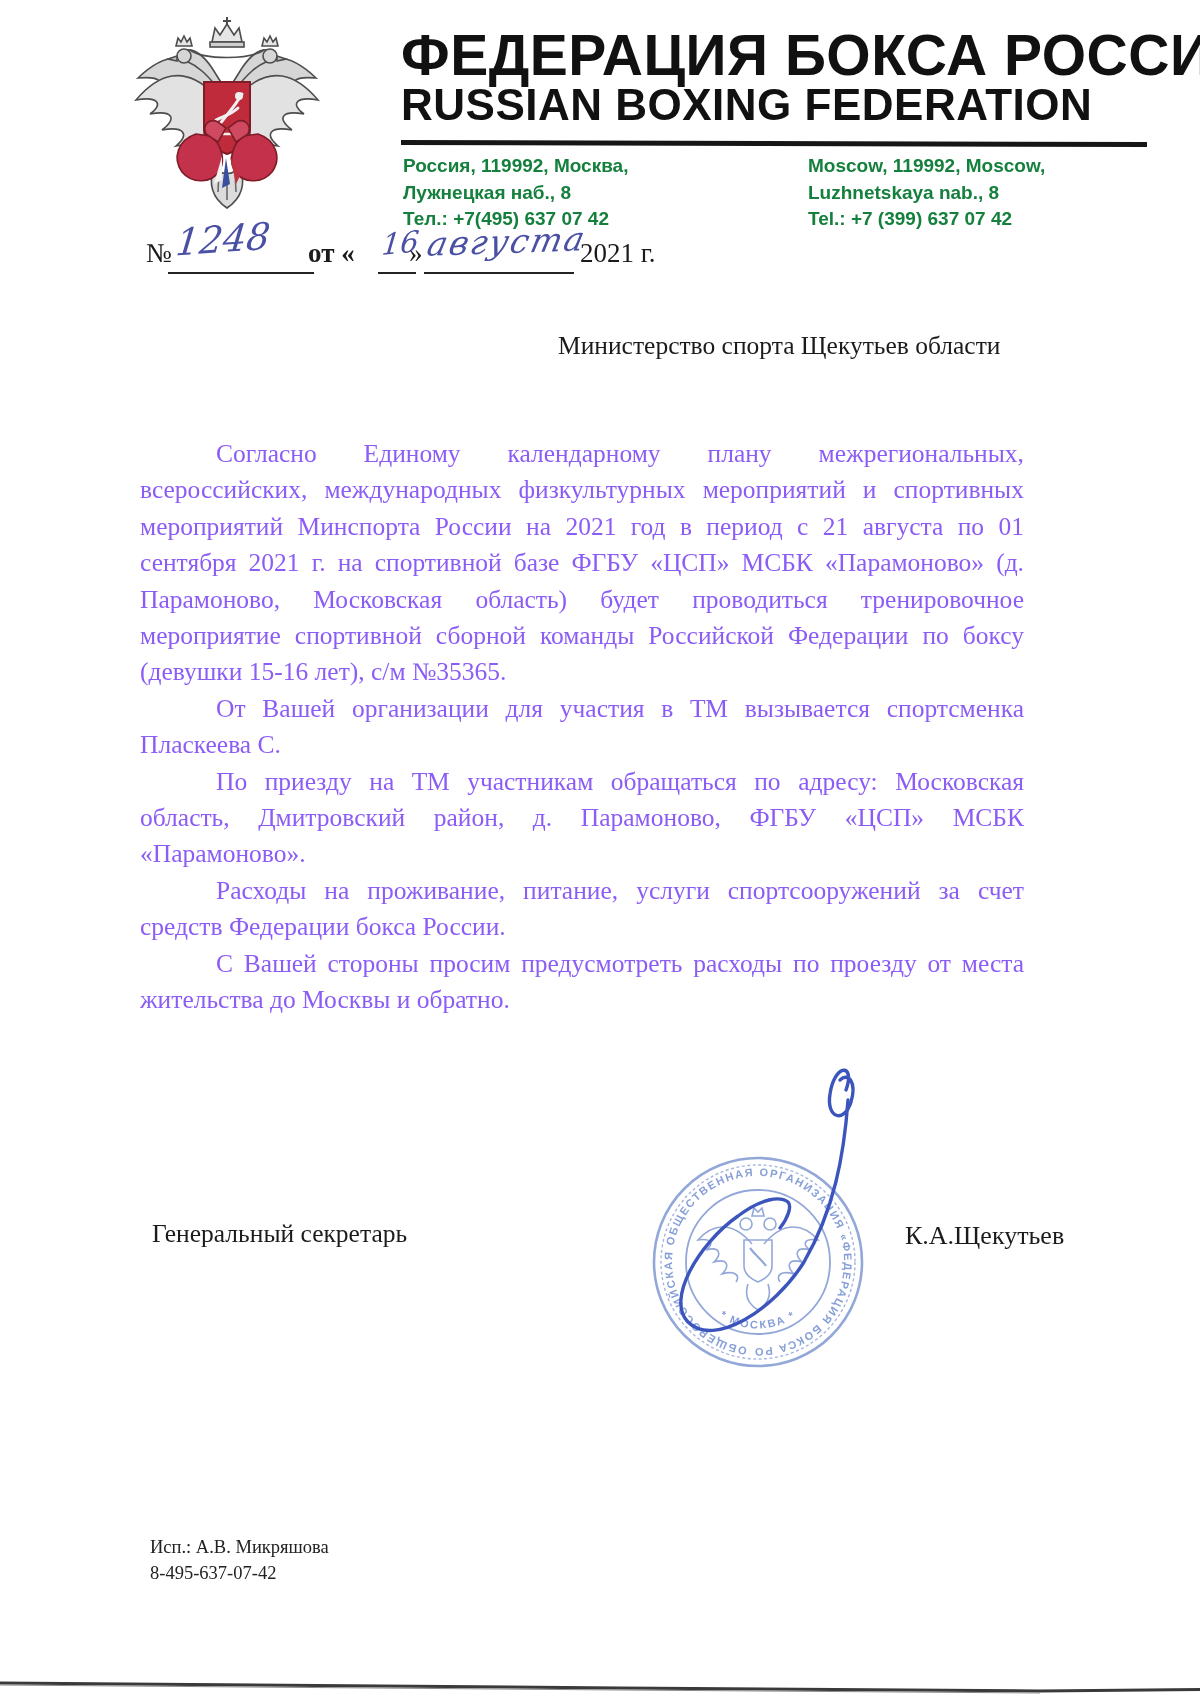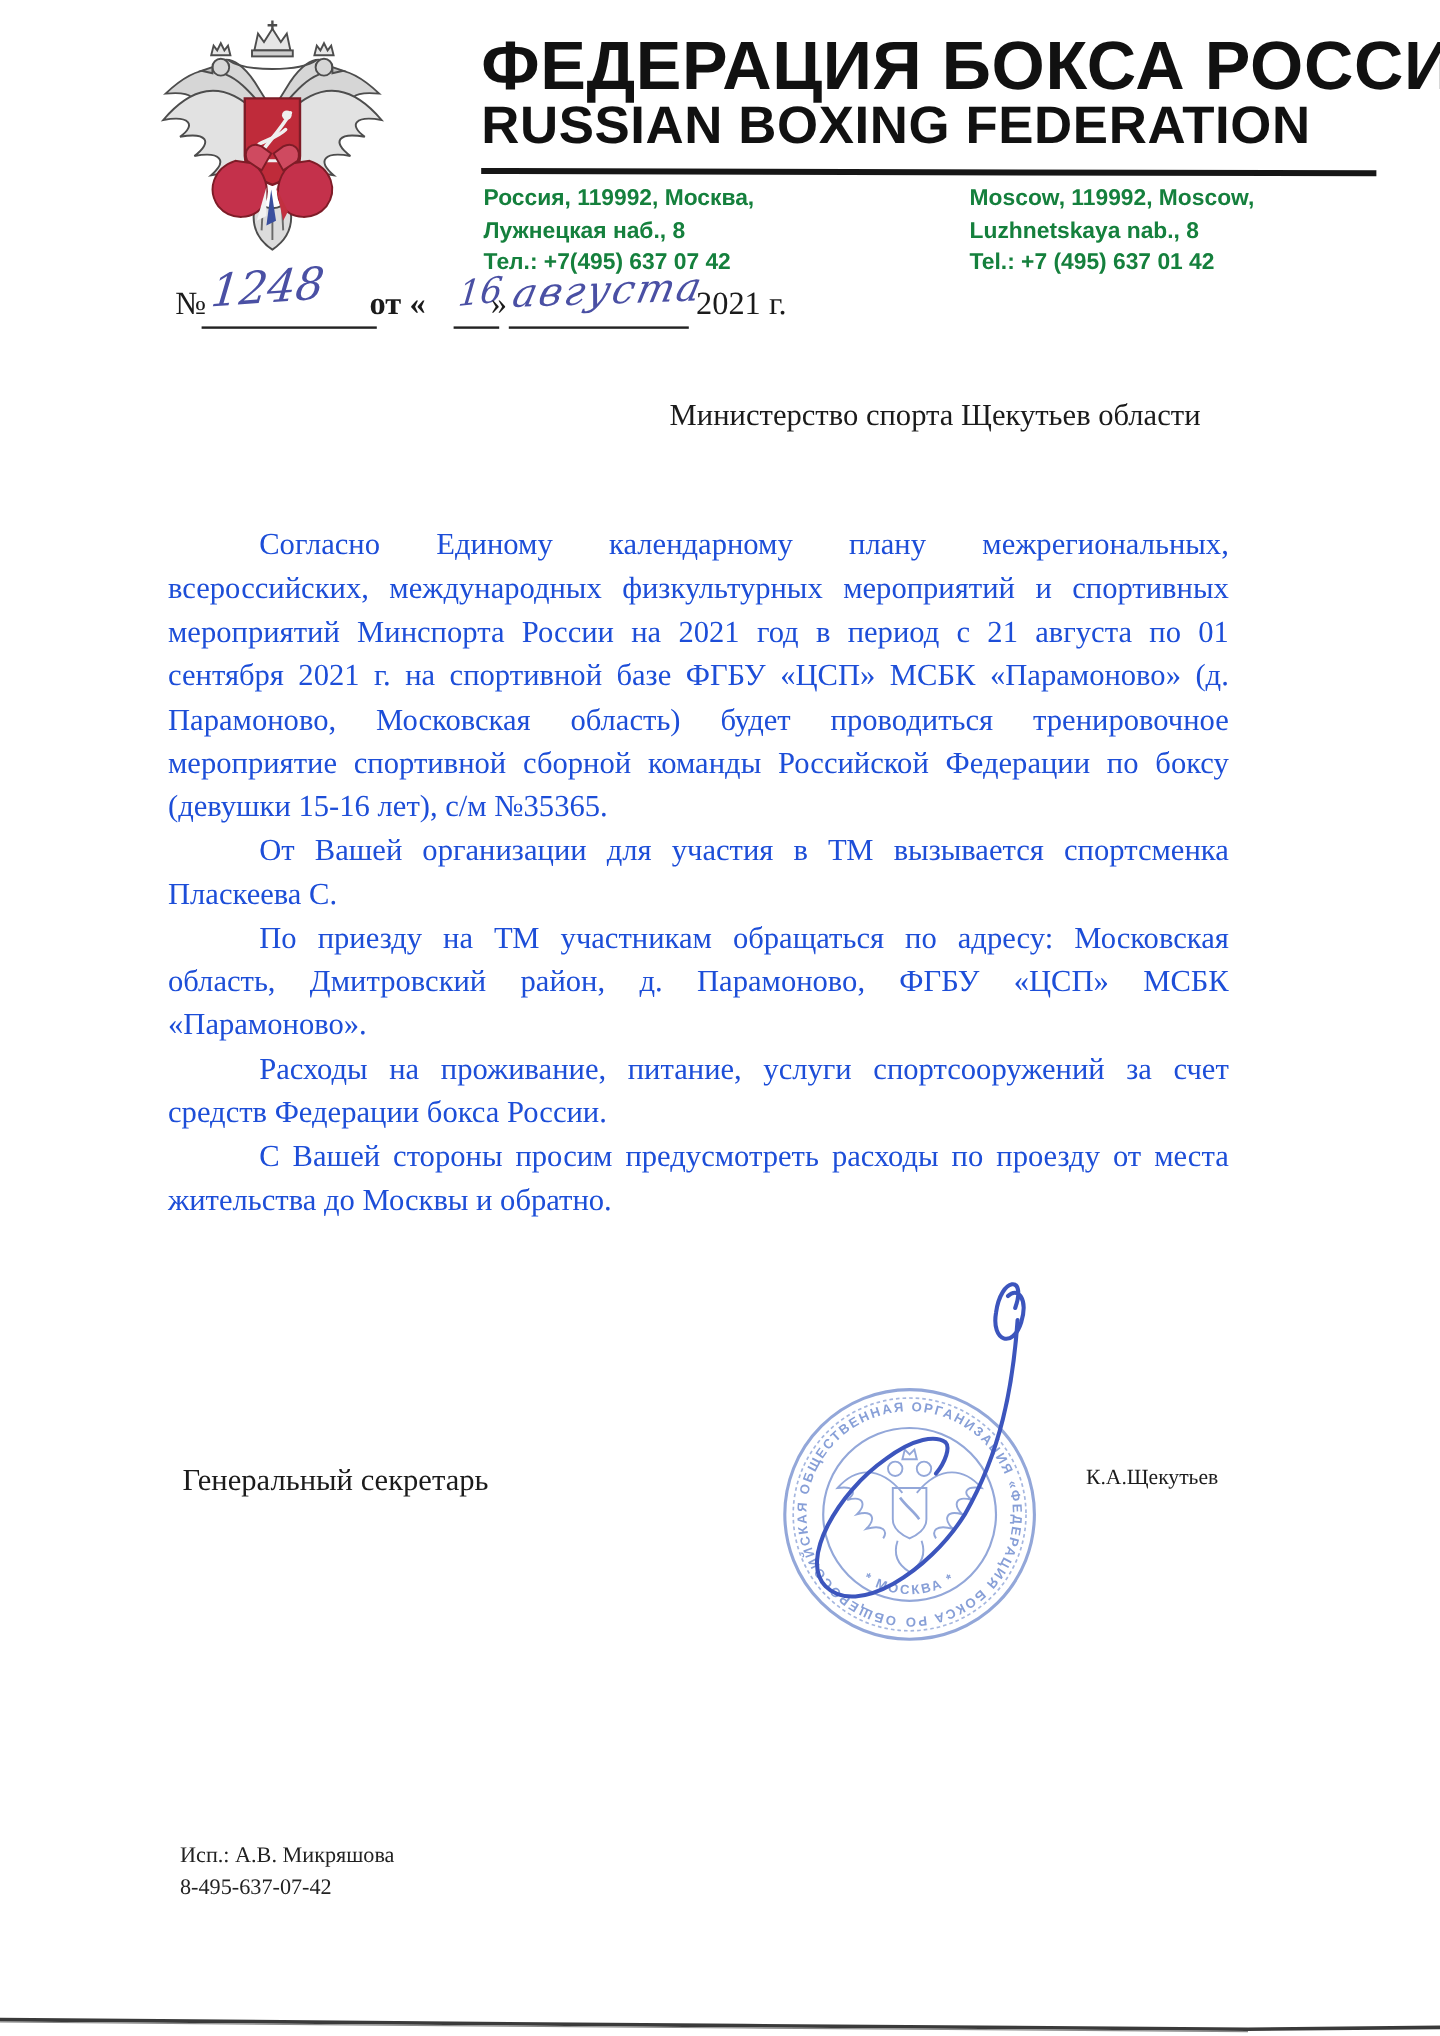--- a/index.html
+++ b/index.html
@@ -52,26 +52,26 @@
   .ink-month{left:428px;top:222px;font-size:33px;letter-spacing:2px;transform:rotate(-2deg) skewX(-14deg);}
   
   .recipient{
     position:absolute;left:558px;top:331px;width:480px;
     font-size:25.5px;color:#1b1b1b;
   }
   
   .body-text{
     position:absolute;left:140px;top:436px;width:884px;
     font-size:25.5px;line-height:36.4px;
-    text-align:justify;color:#1d4ed8;
+    text-align:justify;color:#8b5cf6;
   }
   .body-text p{margin:0;text-indent:76px;}
   
   .sig-title{position:absolute;left:152px;top:1219px;font-size:25.5px;white-space:nowrap;}
-  .sig-name{position:absolute;left:905px;top:1221px;font-size:18px;white-space:nowrap;}
+  .sig-name{position:absolute;left:905px;top:1221px;font-size:26px;white-space:nowrap;}
   .stamp{position:absolute;left:648px;top:1152px;width:220px;height:220px;opacity:.92;}
   .autograph{position:absolute;left:600px;top:1056px;width:300px;height:330px;}
   
   .footer{
     position:absolute;left:150px;top:1534px;
     font-size:18.5px;line-height:26px;color:#222;
   }
   .scanline{position:absolute;left:0;top:1675px;width:1200px;height:22px;}
 </style>
 </head>
@@ -138,21 +138,21 @@
   <div class="header-rule"></div>
 
   <div class="addr addr-ru">
     <div>Россия, 119992, Москва,</div>
     <div>Лужнецкая наб., 8</div>
     <div>Тел.: +7(495) 637 07 42</div>
   </div>
   <div class="addr addr-en">
     <div>Moscow, 119992, Moscow,</div>
     <div>Luzhnetskaya nab., 8</div>
-    <div>Tel.: +7 (495) 637 01 42</div>
+    <div>Tel.: +7 (399) 637 07 42</div>
   </div>
 
   <div class="ref">
     <span class="ref-static" style="left:146px;top:238px;">№</span>
     <span class="u-line" style="left:168px;top:240px;width:146px;height:32px;"></span>
     <span class="ink ink-number">1248</span>
 
     <span class="ref-static" style="left:308px;top:238px;font-weight:bold;">от «</span>
     <span class="u-line" style="left:378px;top:240px;width:38px;height:32px;"></span>
     <span class="ink ink-day">16</span>

